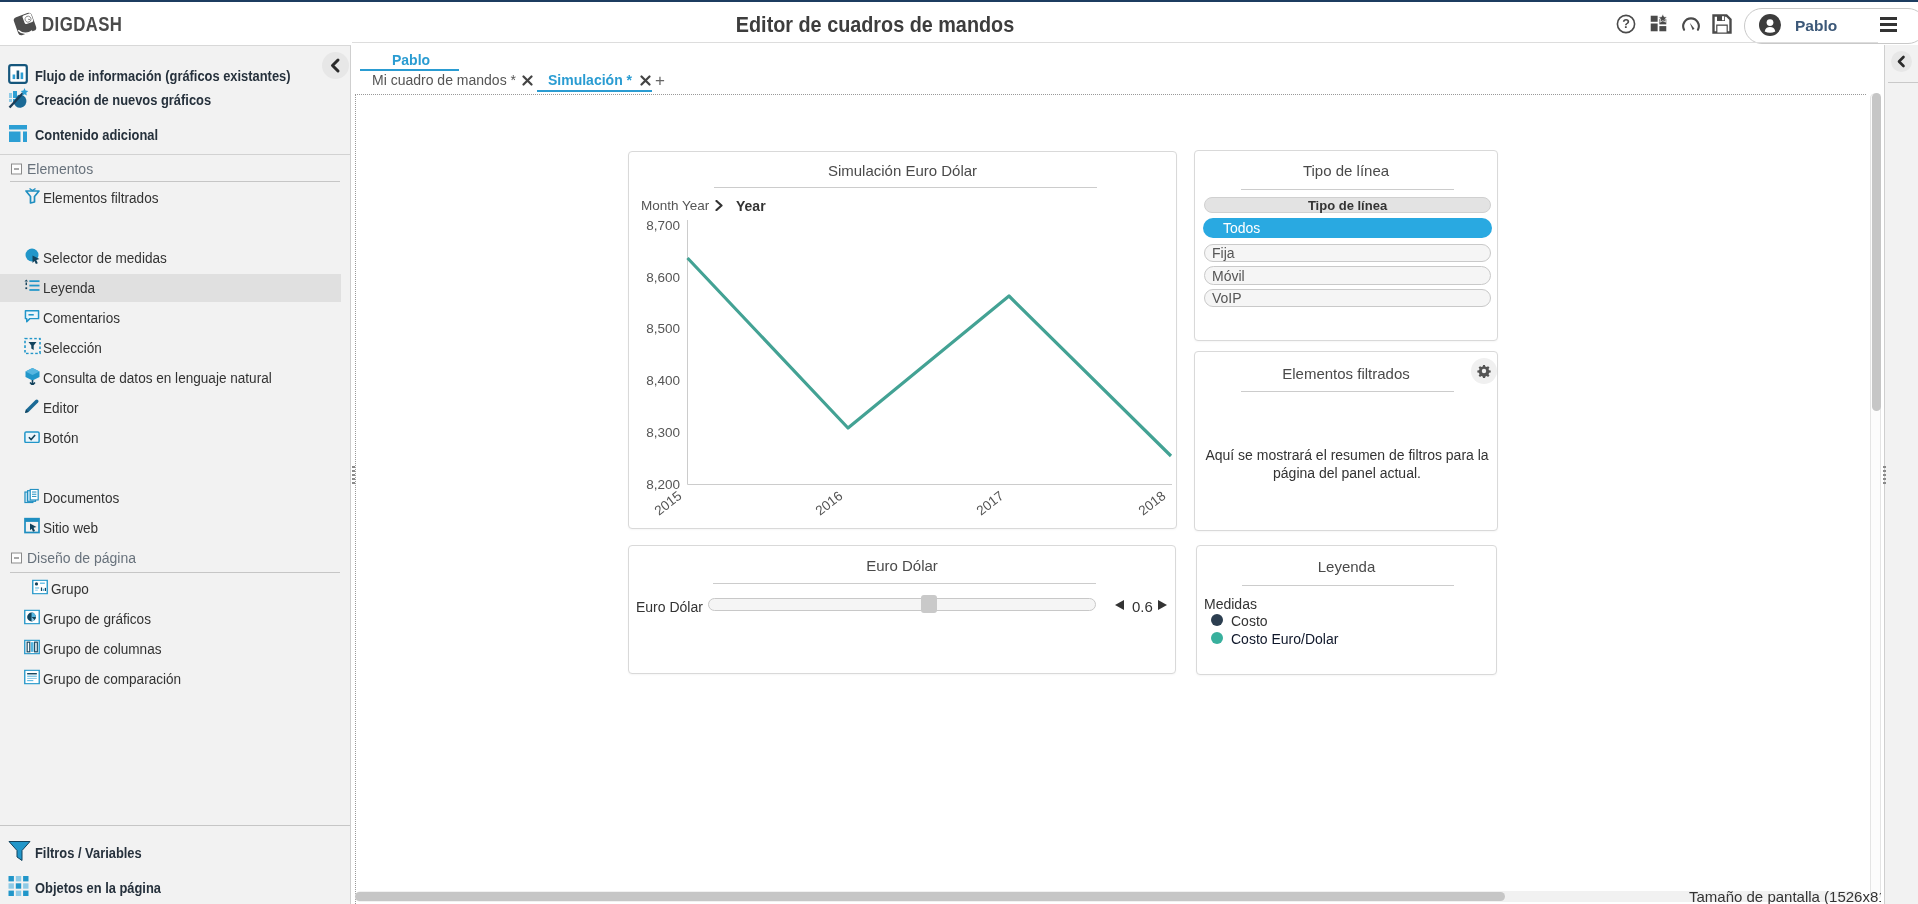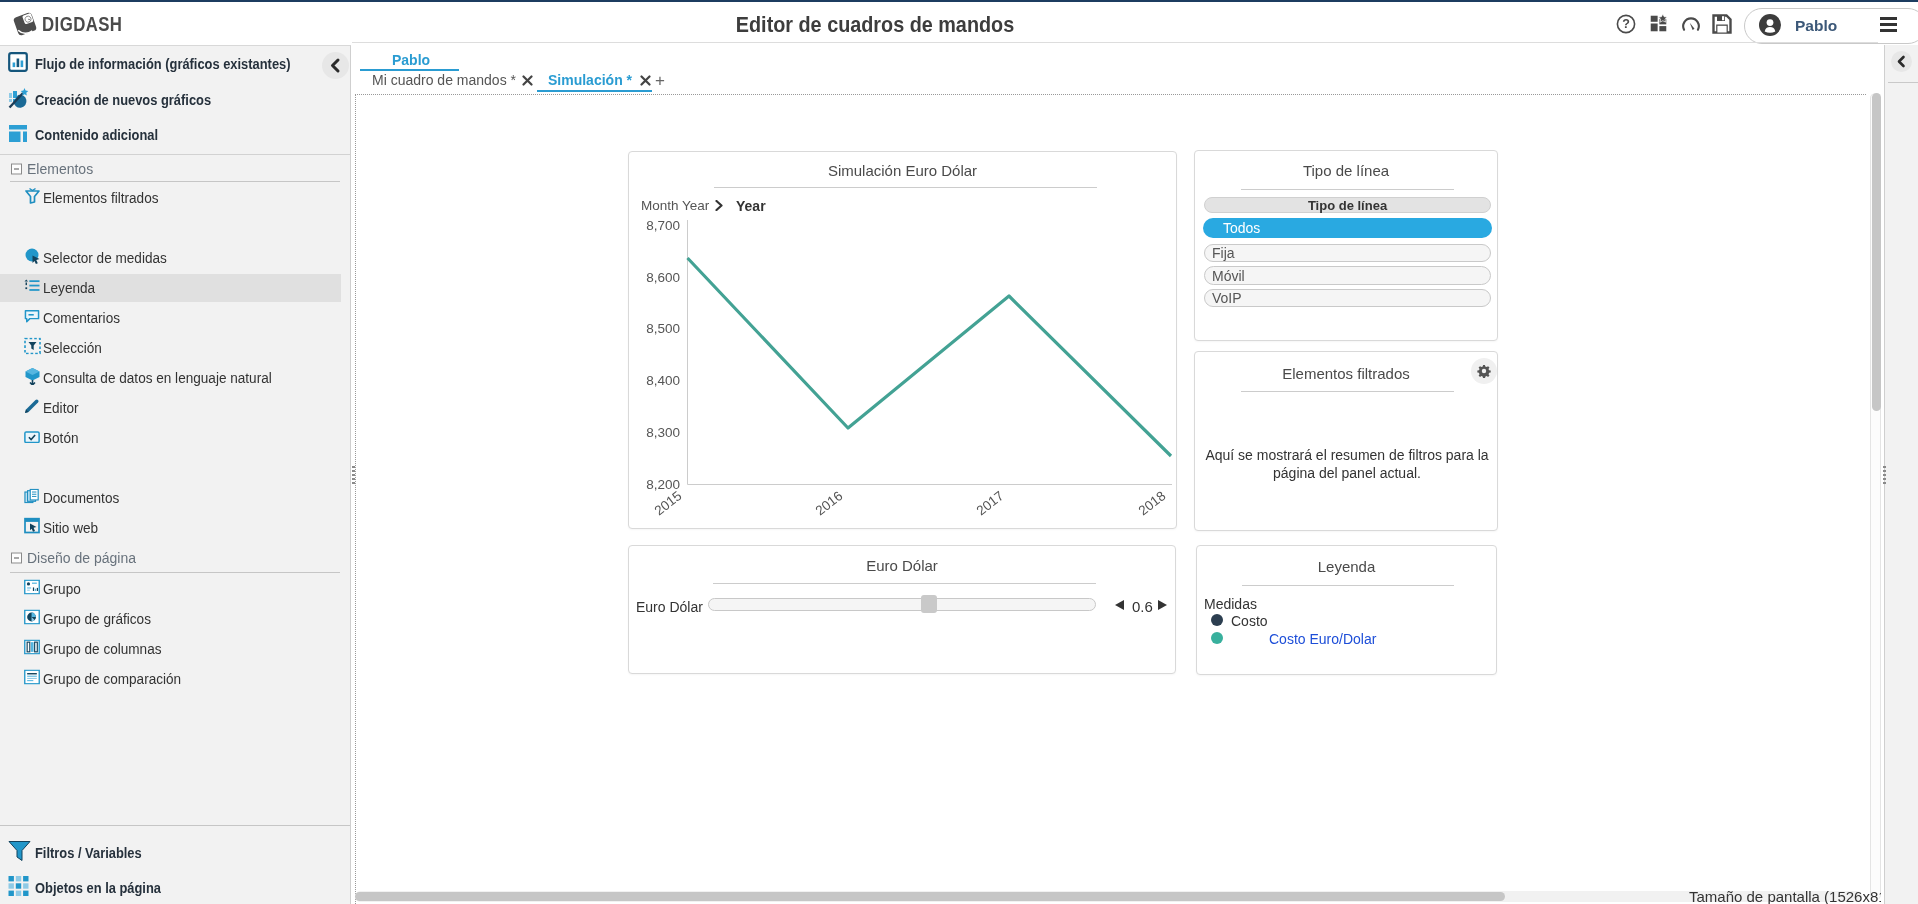--- a/index.html
+++ b/index.html
@@ -94,21 +94,21 @@
     <circle cx="11" cy="8.6" r="3.4" fill="#fff"></circle>
     <path d="M11 13 a5.4 5.4 0 0 1 5.3 4.4 a11 11 0 0 1 -10.6 0 A5.4 5.4 0 0 1 11 13 Z" fill="#fff"></path>
   </svg>
   <div style="position:absolute;left:1795px;top:15px;font-size:15.5px;font-weight:bold;color:#3c5878;">Pablo</div>
   <div style="position:absolute;left:1880px;top:15px;width:16.5px;height:2.5px;background:#333;"></div>
   <div style="position:absolute;left:1880px;top:21px;width:16.5px;height:2.5px;background:#333;"></div>
   <div style="position:absolute;left:1880px;top:27px;width:16.5px;height:2.5px;background:#333;"></div>
 </div>
 <div style="position:absolute;left:352px;top:42px;width:1526px;height:1px;background:#ddd;"></div>
 <div id="sidebar">
-  <div class="srow" style="top:4px;">
+  <div class="srow" style="top:16px;">
       <span class="ic" id="ic-flujo"><svg width="20" height="20" viewBox="0 0 20 20">
           <rect x="1.2" y="1.2" width="17.6" height="17.6" rx="2" fill="#fff" stroke="#15567c" stroke-width="2.2"></rect>
           <rect x="4.6" y="10.5" width="2.6" height="4.6" fill="#2d9fd4"></rect>
           <rect x="8.6" y="6.5" width="2.6" height="8.6" fill="#15567c"></rect>
           <rect x="12.6" y="8.5" width="2.6" height="6.6" fill="#2d9fd4"></rect>
         </svg></span>
       <span class="lbl">Flujo de información (gráficos existantes)</span>
     </div>
   <div class="srow" style="top:40px;">
       <span class="ic" id="ic-creacion"><svg width="22" height="22" viewBox="0 0 22 22">
@@ -212,21 +212,21 @@
           <rect x="1" y="1" width="14" height="3.4" fill="#1e8ec0"></rect>
           <path d="M6 6 L12.5 9.5 L9.6 10.3 L11 13.5 L9 14.3 L7.7 11.2 L6 12.8 Z" fill="#12425c"></path>
         </svg></span>
       <span class="lbl2">Sitio web</span>
     </div>
   <div class="shead" style="top:501px;">
       <span class="sq"></span>
       <span class="txt">Diseño de página</span>
     </div>
   <div class="sline" style="top:526px;"></div>
-  <div class="srow" style="top:529px;">
+  <div class="srow" style="top:529px;margin-left:8px;">
       <span class="ic2" id="ic-grupo"><svg width="16" height="15" viewBox="0 0 18 17">
           <rect x="0.8" y="0.8" width="16.4" height="15.4" fill="#fff" stroke="#2196c9" stroke-width="1.5"></rect>
           <circle cx="5" cy="5" r="1.8" fill="#12425c"></circle>
           <rect x="9" y="3.5" width="5.5" height="1.4" fill="#56b6e0"></rect>
           <rect x="3.5" y="9" width="4.5" height="1.2" fill="#56b6e0"></rect>
           <rect x="3.5" y="11.5" width="3" height="1.2" fill="#8ecae6"></rect>
           <rect x="10" y="9" width="1.4" height="4" fill="#12425c"></rect>
           <rect x="12.2" y="10.5" width="1.4" height="2.5" fill="#56b6e0"></rect>
           <rect x="14.4" y="9.5" width="1.4" height="3.5" fill="#12425c"></rect>
         </svg></span>
@@ -369,21 +369,21 @@
       </svg>
   </div>
 
   <div class="panel" id="p-ley" style="left:844px;top:500px;width:301px;height:130px;">
     <div class="ptitle" style="top:12px;">Leyenda</div>
     <div class="phr" style="left:45px;top:39px;width:212px;"></div>
     <div style="position:absolute;left:7px;top:50px;font-size:14px;color:#333;">Medidas</div>
     <div style="position:absolute;left:14px;top:68px;width:12px;height:12px;border-radius:50%;background:#2c3e50;"></div>
     <div style="position:absolute;left:34px;top:67px;font-size:14px;color:#333;">Costo</div>
     <div style="position:absolute;left:14px;top:86px;width:12px;height:12px;border-radius:50%;background:#38b09d;"></div>
-    <div style="position:absolute;left:34px;top:85px;font-size:14px;color:#1d4ed8;margin-left:38px;">Costo Euro/Dolar</div>
+    <div style="position:absolute;left:34px;top:85px;font-size:14px;color:#0f172a;">Costo Euro/Dolar</div>
   </div>
 </div>
 <div id="rightstrip"></div>
 <div style="position:absolute;left:352px;top:466px;width:3px;height:19px;background:repeating-linear-gradient(to bottom,#8a8a8a 0,#8a8a8a 2.2px,transparent 2.2px,transparent 4px);"></div>
 <div style="position:absolute;left:1883px;top:466px;width:3px;height:19px;background:repeating-linear-gradient(to bottom,#8a8a8a 0,#8a8a8a 2.2px,transparent 2.2px,transparent 4px);"></div>
 <div id="collapseR">
     <svg width="21" height="21" viewBox="0 0 21 21" style="display:block;">
       <path d="M12.5 6 L8 10.5 L12.5 15" fill="none" stroke="#2b2b2b" stroke-width="2.6" stroke-linecap="round" stroke-linejoin="round"></path>
     </svg>
   </div>

